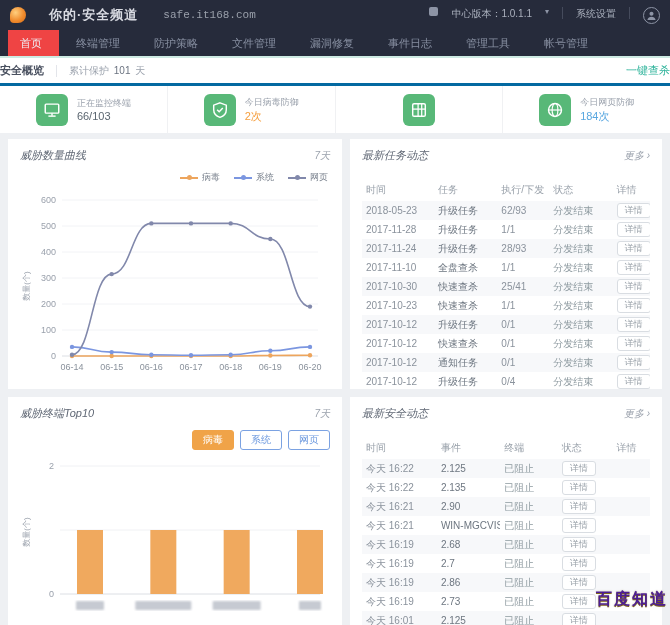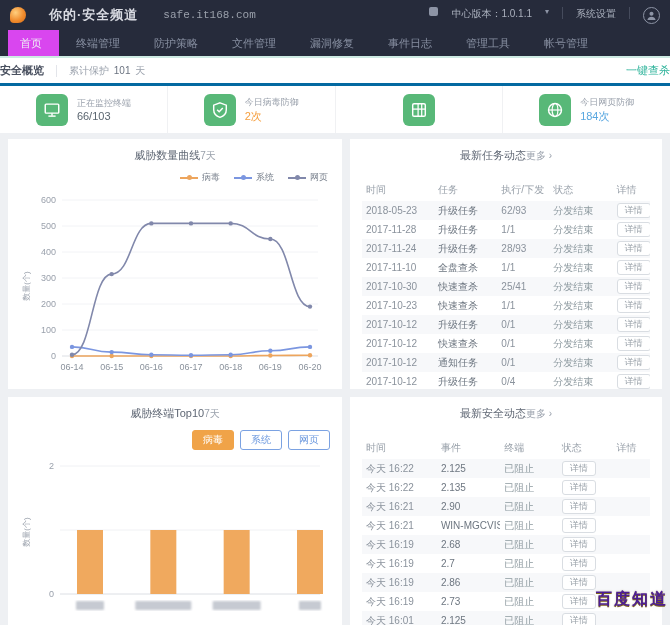--- a/index.html
+++ b/index.html
@@ -15,21 +15,21 @@
   .topbar-right { display:flex; align-items:flex-start; gap:13px; color:#aab0bd; font-size:10px; }
   .mini-dot { width:9px; height:9px; border-radius:2px; background:#8d94a5; display:inline-block; }
   .caret { font-size:8px; color:#8d94a5; }
   .tsep { width:1px; height:12px; background:#454b5c; display:inline-block; }
   .settings-link { color:#aab0bd; cursor:pointer; }
   .avatar { width:17px; height:17px; border-radius:50%; border:1px solid #8d94a5; display:flex; align-items:center; justify-content:center; }
 
   
   .nav { height:28px; background:#262b3b; display:flex; align-items:stretch; padding-left:8px; border-bottom:2px solid #cdeae2; }
   .tab { color:#878fa1; font-size:11px; display:flex; align-items:center; padding:0 17px; cursor:pointer; }
-  .tab.active { background:#d946ef; color:#eef0f5;padding-left:12px; }
+  .tab.active { background:#ef4444; color:#eef0f5;padding-left:12px; }
 
   
   .ovbar { background:#fff; height:28px; display:flex; align-items:center; padding:0 0; border-bottom:3px solid #0369a1; }
   .ov-title { font-size:11px; color:#4a5160; font-weight:bold; }
   .ov-sep { width:1px; height:12px; background:#e3e5ea; margin:0 12px; }
   .ov-protect { font-size:10px; color:#9aa1ac; }
   .ov-days { color:#6b7380; margin:0 2px; }
   .scan-link { margin-left:auto; color:#2db39a; font-size:11px; cursor:pointer; }
 
   
@@ -38,21 +38,21 @@
   .card:last-child { border-right:none; }
   .card-icon { width:32px; height:32px; border-radius:6px; background:#58b878; display:flex; align-items:center; justify-content:center; }
   .card-label { font-size:9px; color:#9aa1ac; margin-bottom:0; }
   .card-value { font-size:11px; }
 
   
   .main { margin:6px 8px 0; display:grid; grid-template-columns:334px 312px; gap:8px; }
   .panel { background:#fff; padding:9px 12px; }
   .panel.tall { height:250px; }
   .panel.cut { height:240px; }
-  .phead { display:flex; align-items:center; justify-content:center; }
+  .phead { display:flex; align-items:center; justify-content:space-between;font-style:italic; }
   .ptitle { font-size:11px; color:#5f6774; }
   .period { font-size:10px; color:#9aa1ac; }
   .more-link { font-size:10px; color:#9aa1ac; cursor:pointer; }
 
   
   .legend { display:flex; justify-content:flex-end; gap:14px; margin:8px 2px 0; }
   .lg-item { display:flex; align-items:center; gap:4px; font-size:9px; color:#7a828e; cursor:pointer; }
   .lg-mark { width:18px; height:2px; position:relative; }
   .lg-mark i { position:absolute; left:7px; top:-2px; width:5px; height:5px; border-radius:50%; }
 

